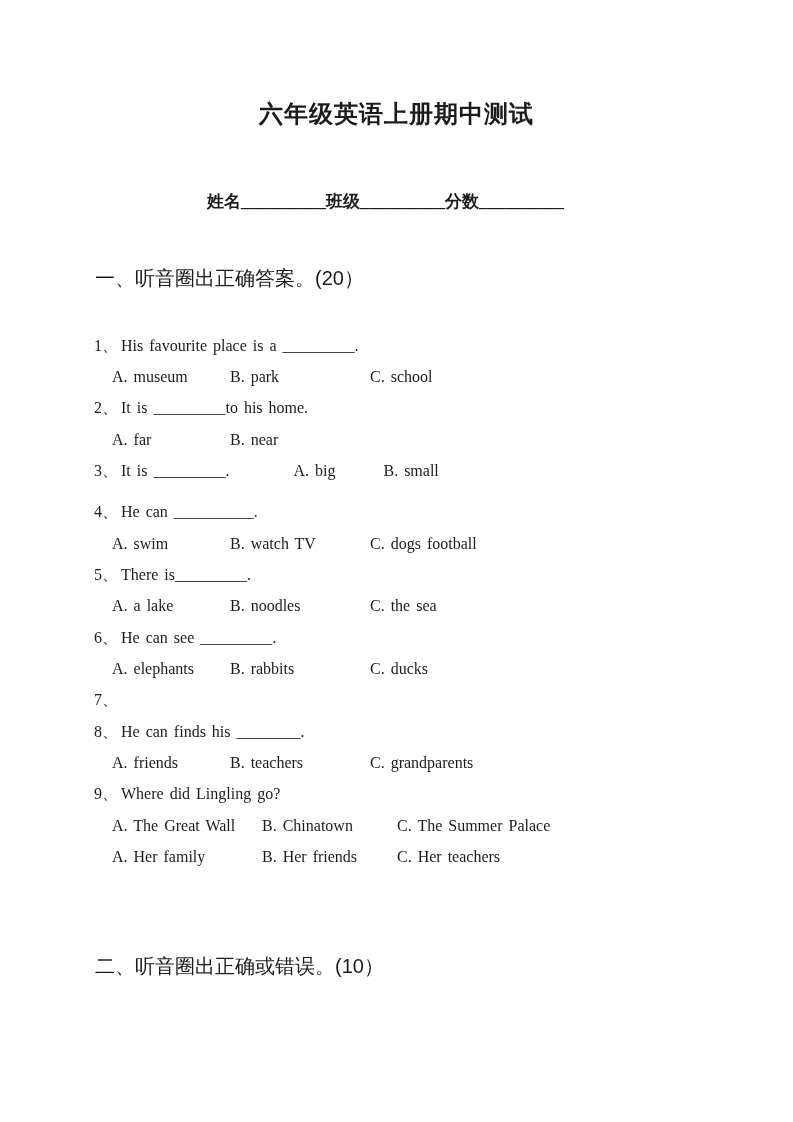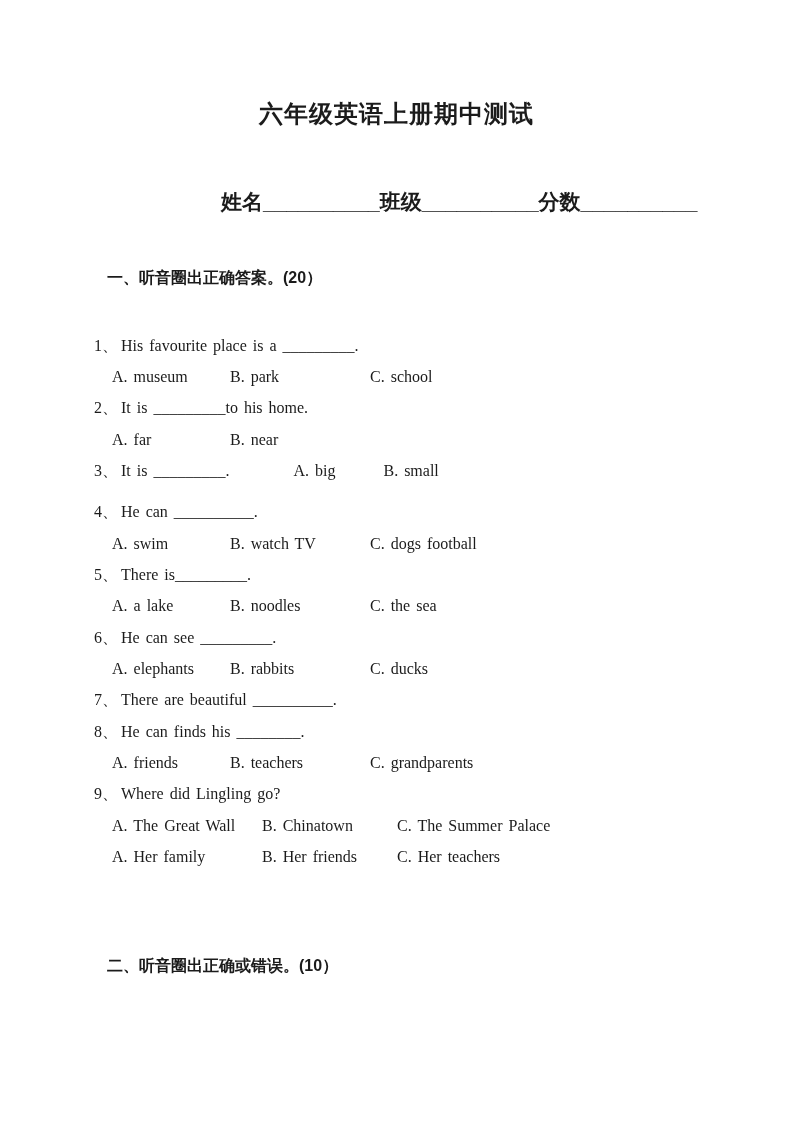--- a/index.html
+++ b/index.html
@@ -22,34 +22,34 @@
     text-align: center;
     font-family: "Liberation Sans", "DejaVu Sans", sans-serif;
     font-weight: bold;
     font-size: 24px;
     line-height: 28px;
     letter-spacing: 1px;
   }
   .name-line {
     position: absolute;
     top: 190px;
-    left: 221px;
-    font-family: Liberation Sans, sans-serif;
+    left: 207px;
+    font-family: Liberation Serif, serif;
     font-weight: bold;
-    font-size: 21px;
+    font-size: 17px;
     line-height: 24px;
     white-space: nowrap;
   }
   .name-line .blank { letter-spacing: 0px; }
   .section-heading {
     position: absolute;
-    left: 107px;
+    left: 95px;
     font-family: "Liberation Sans", "DejaVu Sans", sans-serif;
-    font-weight: bold;
-    font-size: 16px;
+    font-weight: normal;
+    font-size: 20px;
     line-height: 26px;
     white-space: nowrap;
   }
   .heading-one { top: 265px; }
   .heading-two { top: 953px; }
   .questions {
     position: absolute;
     top: 330px;
     left: 94px;
     width: 660px;
@@ -138,21 +138,20 @@
         <span>He can see _________.</span>
       </div>
     <div class="row opts">
         <span class="opt opt-a">A. elephants</span>
         <span class="opt opt-b">B. rabbits</span>
         <span class="opt opt-c">C. ducks</span>
       </div>
 
     <div class="row">
         <span class="q-num">7、</span>
-        <span>There are beautiful __________.</span>
       </div>
 
     <div class="row">
         <span class="q-num">8、</span>
         <span>He can finds his ________.</span>
       </div>
     <div class="row opts">
         <span class="opt opt-a">A. friends</span>
         <span class="opt opt-b">B. teachers</span>
         <span class="opt opt-c">C. grandparents</span>

